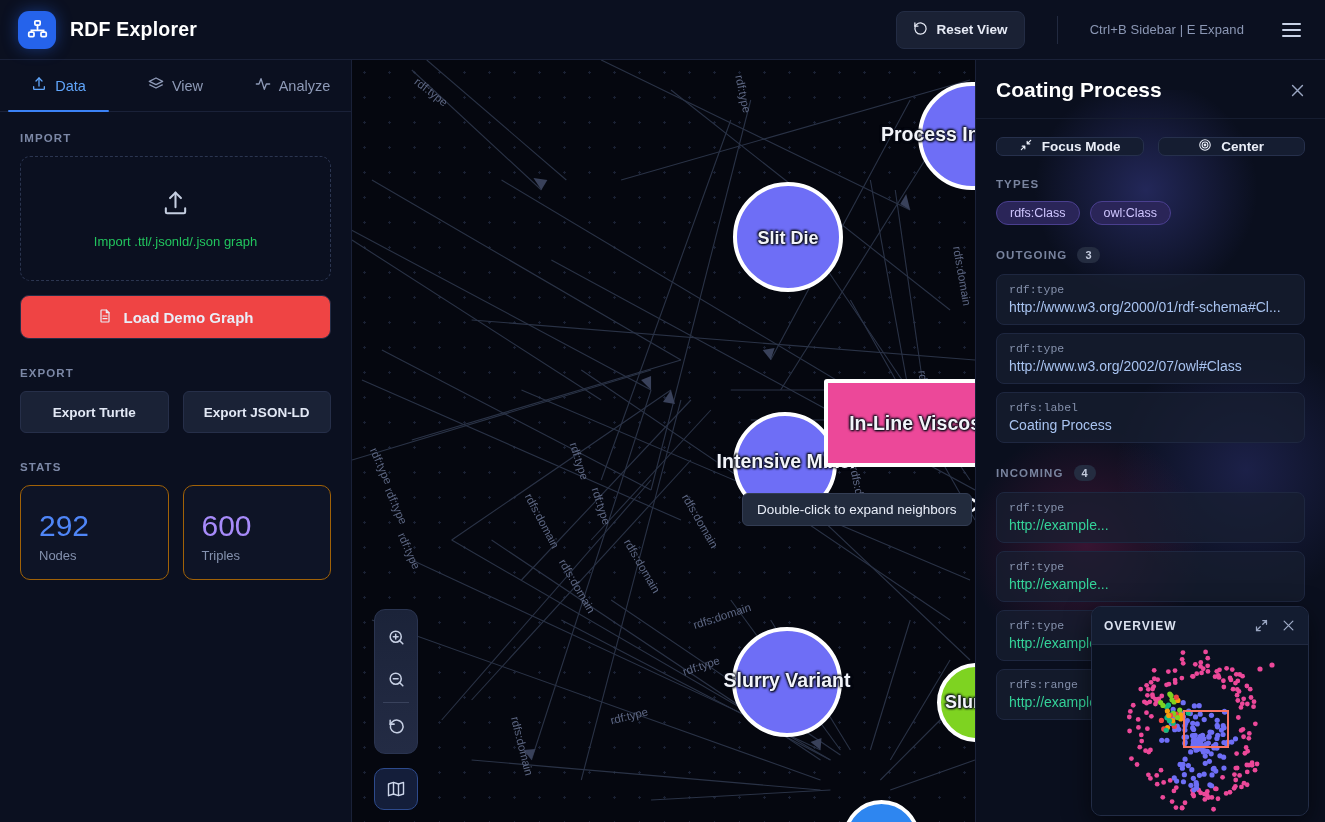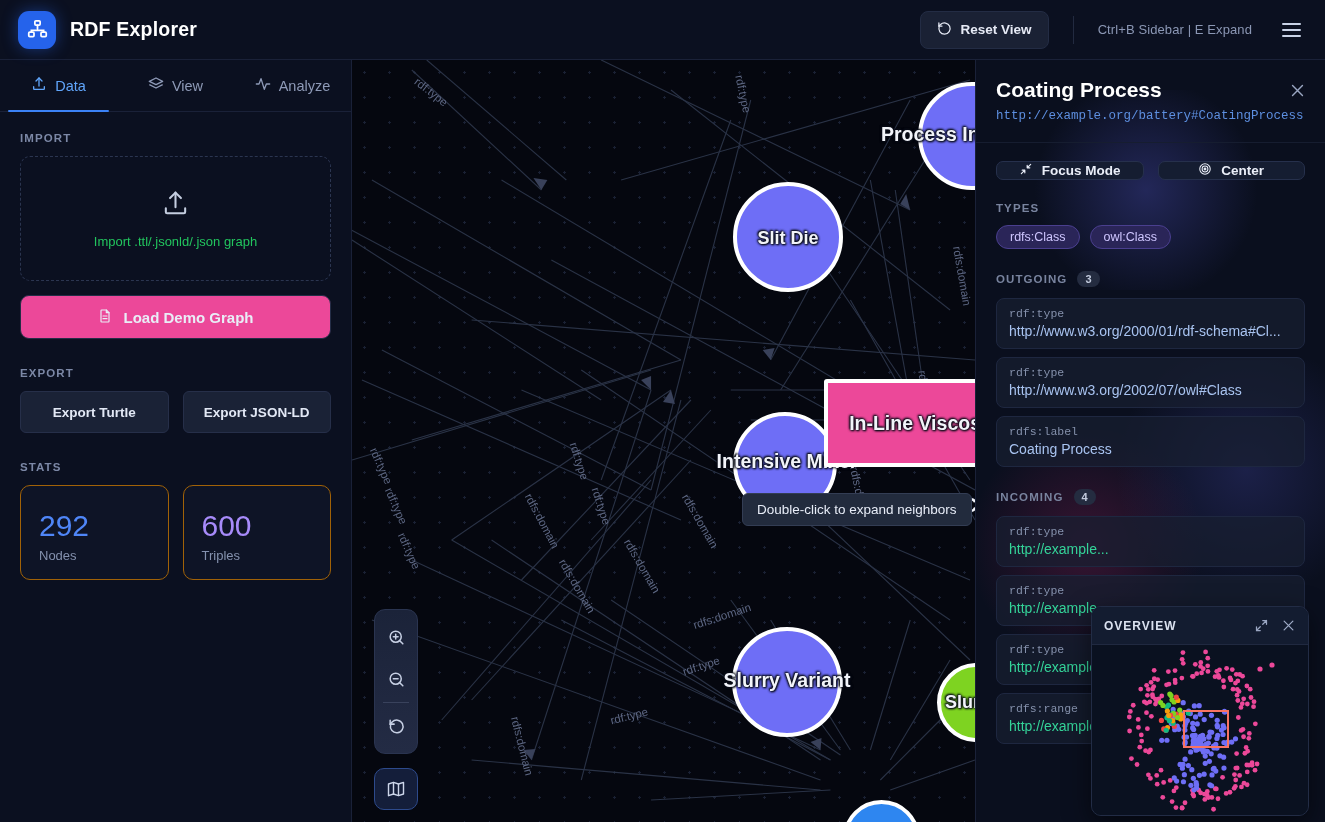--- a/index.html
+++ b/index.html
@@ -20,21 +20,21 @@
     display: flex; align-items: center; padding: 0 18px;
     position: relative; z-index: 40;
   }
   .brand { display: flex; align-items: center; gap: 14px; }
   .brand-logo {
     width: 38px; height: 38px; border-radius: 11px;
     background: #2563eb; display: flex; align-items: center; justify-content: center;
     box-shadow: 0 0 16px rgba(37,99,235,.45);
   }
   .brand-title { font-size: 19.5px; font-weight: 700; letter-spacing: .2px; color: #ffffff; }
-  .header-right { margin-left: auto; display: flex; align-items: center; gap: 24px; padding-left: 44px; }
+  .header-right { margin-left: auto; display: flex; align-items: center; gap: 32px; padding-left: 44px; }
   .reset-btn {
     display: flex; align-items: center; gap: 9px;
     background: #1a2134; border: 1px solid #232c44; border-radius: 8px;
     padding: 9px 16px; font-size: 13.5px; font-weight: 600; color: #e6eaf5; cursor: pointer;
   }
   .hdr-divider { width: 1px; height: 28px; background: #222a40; }
   .hdr-hint { font-size: 13px; color: #8b97b4; letter-spacing: .1px; }
   .hamburger { display: flex; flex-direction: column; gap: 4px; padding: 6px; cursor: pointer; }
   .hamburger i { display: block; width: 19px; height: 2px; background: #c9d2e6; border-radius: 2px; }
 
@@ -63,21 +63,21 @@
     margin-bottom: 12px;
   }
   .dropzone {
     border: 1.5px dashed #2b3550; border-radius: 10px; height: 125px;
     display: flex; flex-direction: column; align-items: center; justify-content: center; gap: 12px;
     cursor: pointer;
   }
   .dropzone .dz-text { font-size: 13px; color: #22c55e; }
   .load-demo {
     margin-top: 14px; width: 100%; height: 44px;
-    background: #ec4899; border: 1px solid #242d46; border-radius: 9px;
+    background: #ef4444; border: 1px solid #242d46; border-radius: 9px;
     display: flex; align-items: center; justify-content: center; gap: 10px;
     font-size: 15px; font-weight: 600; color: #e9edf7; cursor: pointer;
   }
   .sec-gap { height: 28px; }
   .export-row { display: flex; gap: 14px; }
   .export-btn {
     flex: 1; height: 42px; background: #1a2236; border: 1px solid #262f49; border-radius: 6px;
     font-size: 13.5px; font-weight: 600; color: #e2e8f5; cursor: pointer;
     display: flex; align-items: center; justify-content: center;
   }
@@ -457,21 +457,20 @@
       </div>
     </div>
 
     <div class="details">
       <div class="det-glow1"></div>
       <div class="det-glow2"></div>
       <div class="det-glow3"></div>
 
       <div class="det-head">
         <div class="det-title">Coating Process</div>
-        <div class="det-uri">http://example.org/battery#CoatingProcess</div>
         <div class="det-close">
           <svg width="17" height="17" viewBox="0 0 24 24" fill="none" stroke="#9aa6c2" stroke-width="2" stroke-linecap="round">
             <path d="M5 5l14 14M19 5 5 19"></path>
           </svg>
         </div>
       </div>
 
       <div class="det-body">
         <div class="act-row">
           <div class="act-btn">

